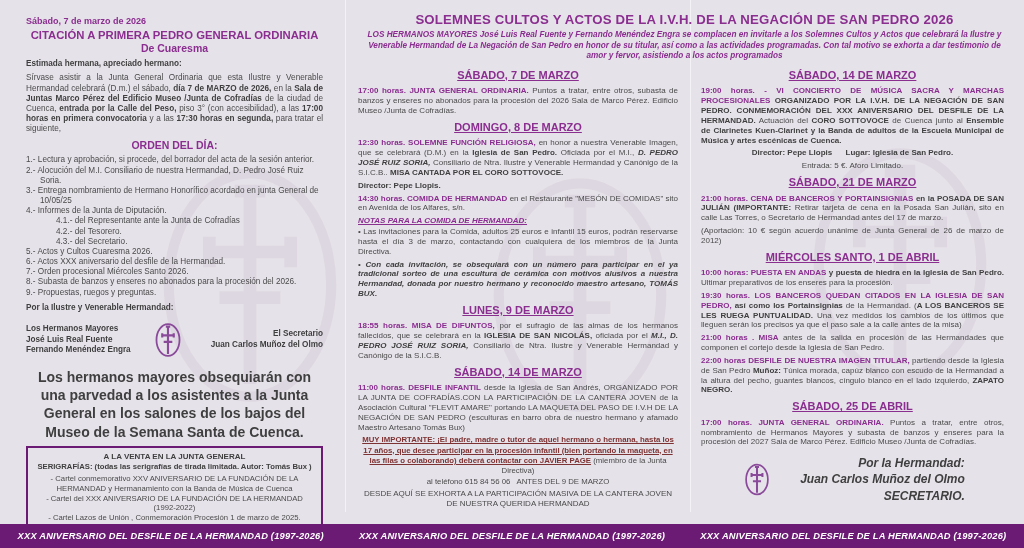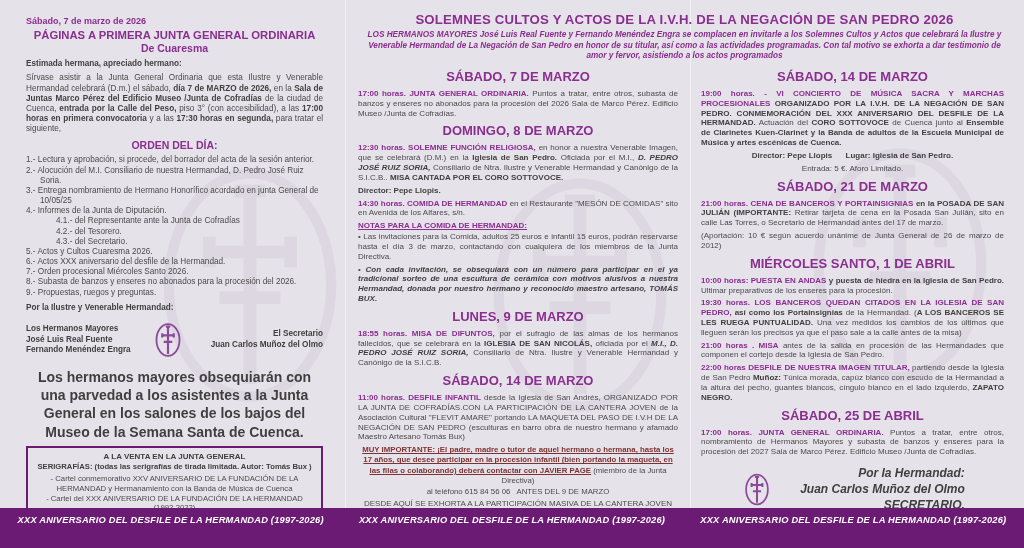--- a/index.html
+++ b/index.html
@@ -46,30 +46,30 @@
   .sale-bold{font-weight:700;color:#3f3f3f;text-align:center;line-height:1.3;}
   
   .main{position:absolute;left:345px;top:0;width:679px;height:512px;}
   .main-title{color:var(--purple);font-weight:700;font-size:13.2px;text-align:center;
     padding:12px 8px 3px;letter-spacing:.2px;}
   .main-sub{color:var(--purple);font-weight:700;font-style:italic;font-size:8.2px;
     text-align:center;padding:0 14px;line-height:1.3;}
   .panels{display:flex;}
   .col-mid{width:346px;padding:2px 13px 0 13px;font-size:8px;line-height:1.23;}
   .col-right{width:333px;padding:2px 20px 0 10px;font-size:8px;line-height:1.23;}
-  .sec-date{color:var(--purple);font-weight:700;font-size:13px;text-align:center;margin:5px 0 4px;}
+  .sec-date{color:var(--purple);font-weight:700;font-size:11px;text-align:center;margin:5px 0 4px;text-decoration:underline;}
   .ev{margin-bottom:3px;}
-  .notas{color:var(--purple);font-weight:700;text-decoration:underline;margin-bottom:1px;}
+  .notas{color:var(--purple);font-weight:700;text-decoration:underline;margin-bottom:1px;font-style:italic;}
   .imp{font-size:7.8px;text-align:center;margin-bottom:1px;line-height:1.3;}
   .exhort{text-align:center;margin-top:2px;}
   .dir-line{font-weight:700;color:#3f3f3f;text-align:center;}
   .sig2{display:flex;justify-content:center;align-items:center;gap:26px;margin-top:8px;}
   .sig2-text{font-weight:700;font-style:italic;color:#3f3f3f;text-align:right;line-height:1.35;font-size:12px;}
   
-  .banner{position:absolute;left:0;bottom:0;width:1024px;height:40px;
+  .banner{position:absolute;left:0;bottom:0;width:1024px;height:24px;
     background:var(--dark-purple);display:flex;}
   .banner-cell{flex:1;display:flex;justify-content:center;padding-top:7px;
     color:#fff;font-weight:700;font-style:italic;font-size:9.3px;letter-spacing:.2px;}
   .emblem{display:inline-block;}
 </style>
 </head>
 <body>
 
 <div class="page">
 
@@ -84,21 +84,21 @@
   <svg class="wm" style="left:770px;top:100px" width="260" height="330" viewBox="0 0 100 130">
     <ellipse cx="50" cy="65" rx="32" ry="44" fill="none" stroke="#5a2a64" stroke-width="4"></ellipse>
     <path d="M50 28 V104 M34 52 H66 M38 70 H62 M44 28 H56 M34 46 V58 M66 46 V58" stroke="#5a2a64" stroke-width="5" fill="none"></path>
   </svg>
 
   <div class="fold" style="left:345px"></div>
   <div class="fold" style="left:690px"></div>
 
   <div class="col-left">
     <div class="l-date">Sábado, 7 de marzo de 2026</div>
-    <div class="l-title">PÁGINAS A PRIMERA JUNTA GENERAL ORDINARIA</div>
+    <div class="l-title">CITACIÓN A PRIMERA PEDRO GENERAL ORDINARIA</div>
     <div class="l-sub">De Cuaresma</div>
     <div class="salut">Estimada hermana, apreciado hermano:</div>
     <p class="intro just"><span>Sírvase asistir a la Junta General Ordinaria que esta Ilustre y Venerable Hermandad celebrará (D.m.) el sábado, </span><span class="b">día 7 de MARZO de 2026,</span><span> en la </span><span class="b">Sala de Juntas Marco Pérez del Edificio Museo /Junta de Cofradías</span><span> de la ciudad de Cuenca, </span><span class="b">entrada por la Calle del Peso,</span><span> piso 3° (con accesibilidad), a las </span><span class="b">17:00 horas en primera convocatoria</span><span> y a las </span><span class="b">17:30 horas en segunda,</span><span> para tratar el siguiente,</span></p>
     <div class="orden-title">ORDEN DEL DÍA:</div>
     <div class="orden">
       <div>1.- Lectura y aprobación, si procede, del borrador del acta de la sesión anterior.</div>
       <div>2.- Alocución del M.I. Consiliario de nuestra Hermandad, D. Pedro José Ruiz Soria.</div>
       <div>3.- Entrega nombramiento de Hermano Honorífico acordado en junta General de 10/05/25</div>
       <div>4.- Informes de la Junta de Diputación.</div>
       <div class="sub">4.1.- del Representante ante la Junta de Cofradías</div>

